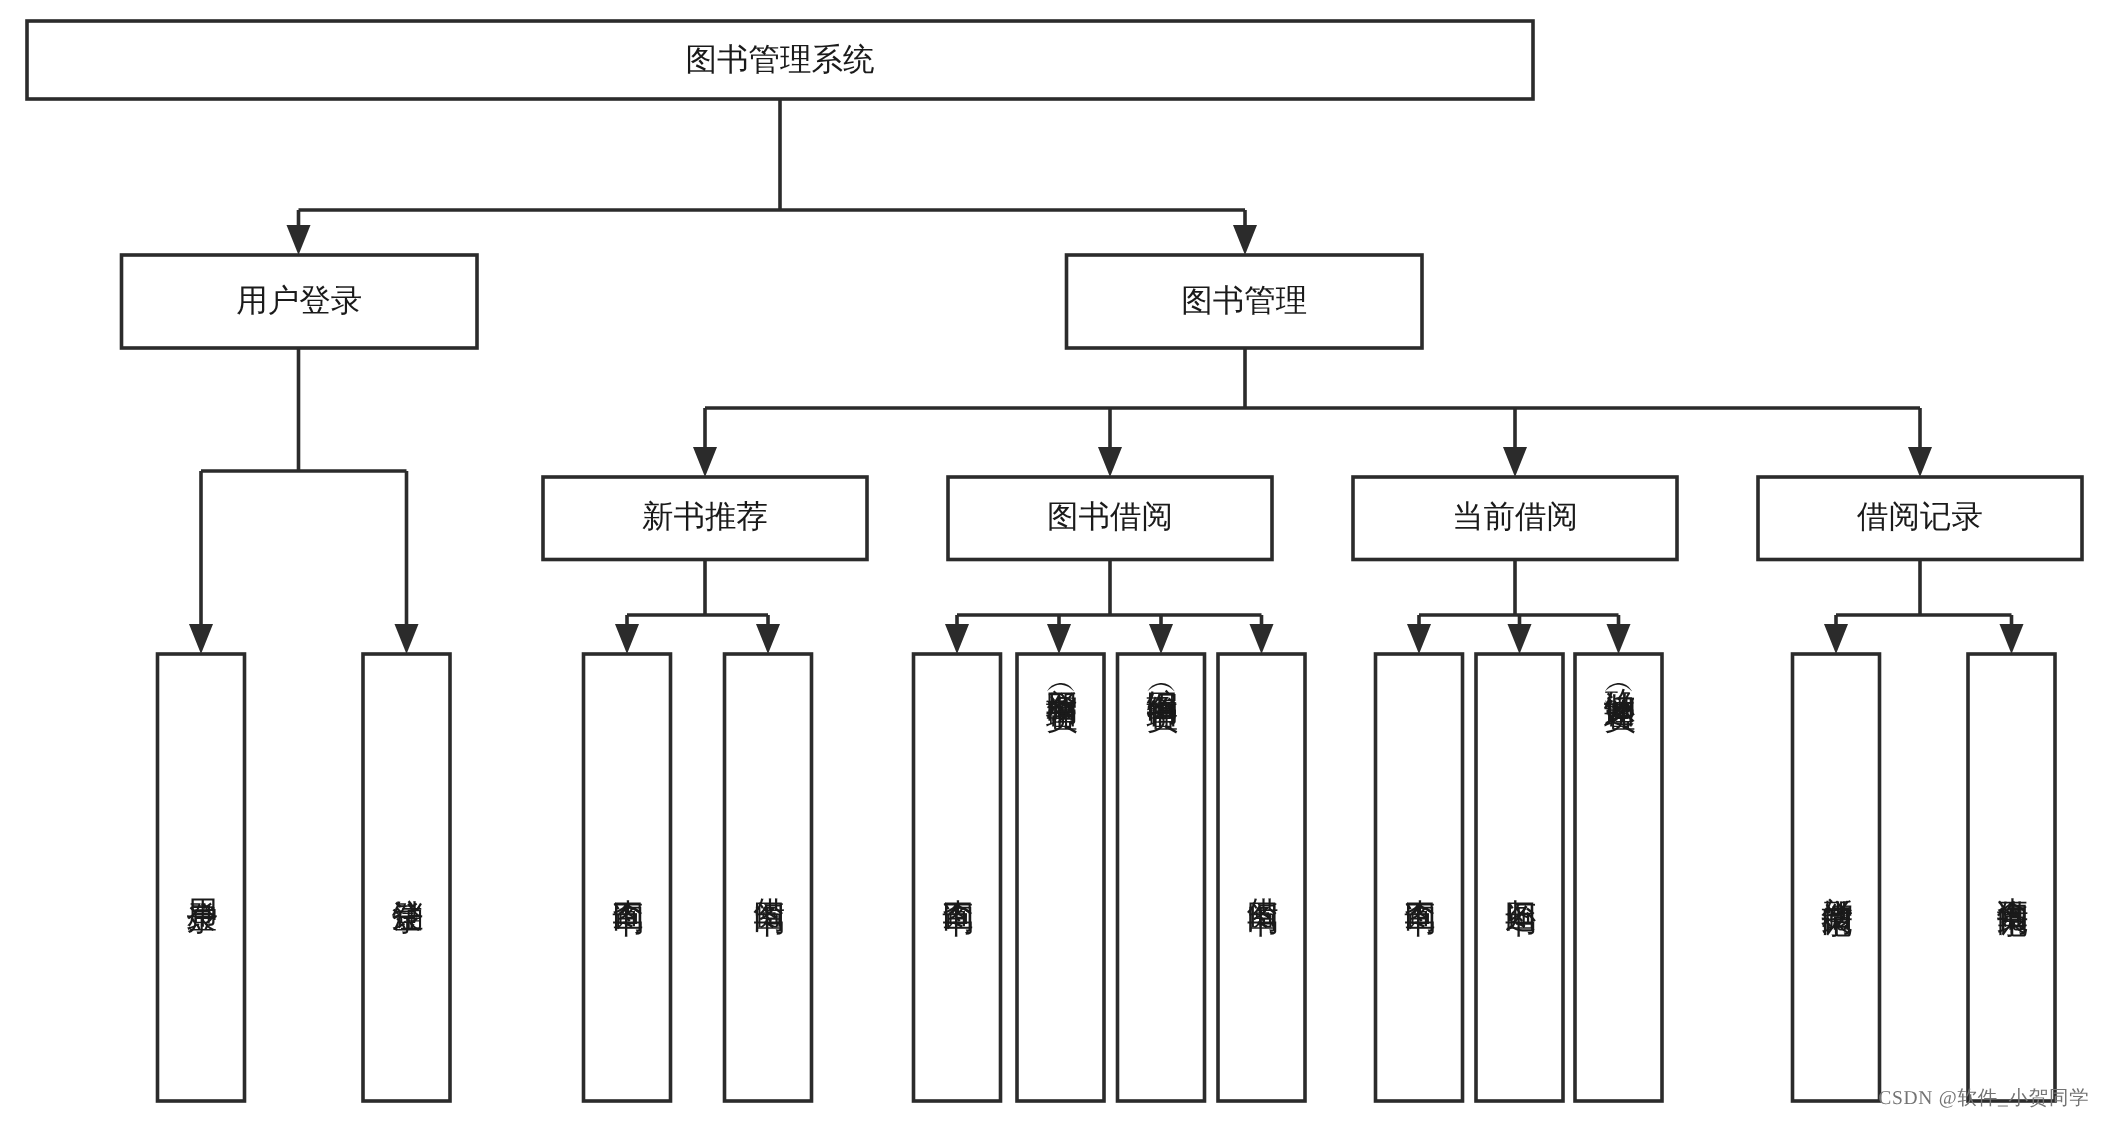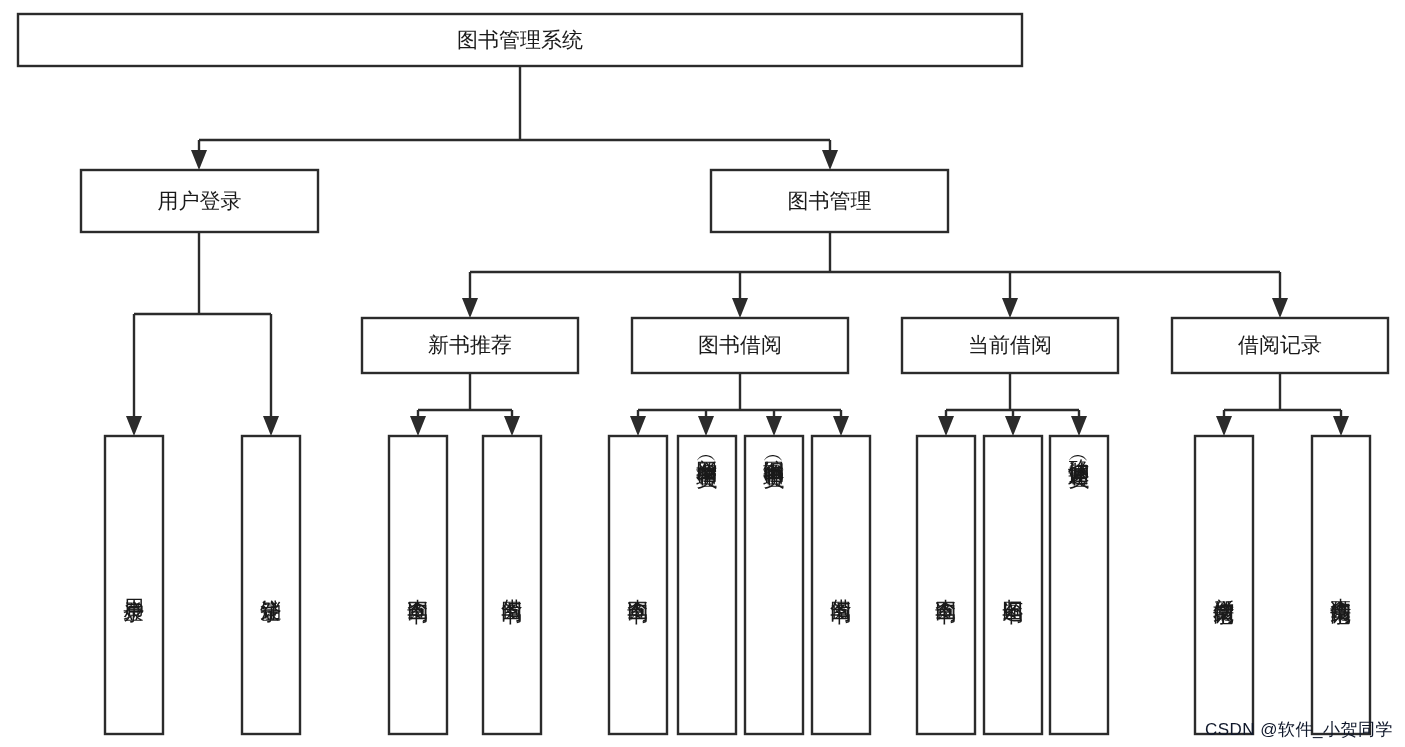--- a/index.html
+++ b/index.html
@@ -64,23 +64,23 @@
     line-height: 1.22;
     color: #1a1a1a;
     letter-spacing: 1.5px;
     white-space: nowrap;
     text-align: center;
   }
   .watermark {
     position: absolute;
     right: 12px;
     bottom: 6px;
-    font-family: Liberation Sans, sans-serif;
-    font-size: 17px;
-    color: #0f172a;
+    font-family: Liberation Serif, serif;
+    font-size: 13px;
+    color: #737373;
     letter-spacing: 0.5px;
     white-space: nowrap;
   }
 </style>
 </head>
 <body>
 
 <div id="diagram-root">
 
   <svg id="tree-svg" viewBox="0 0 1405 747" xmlns="http://www.w3.org/2000/svg">

